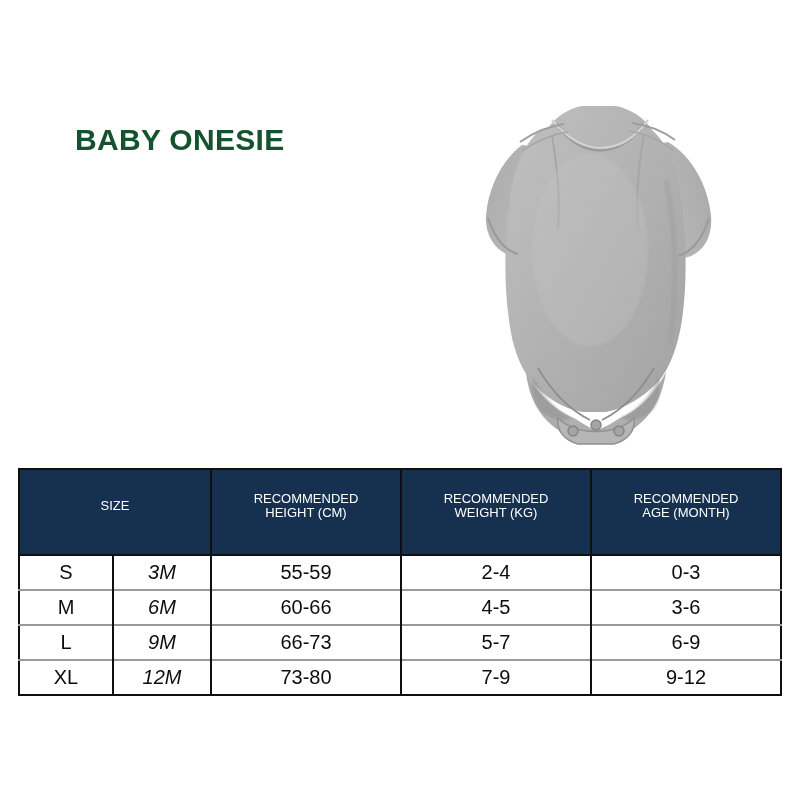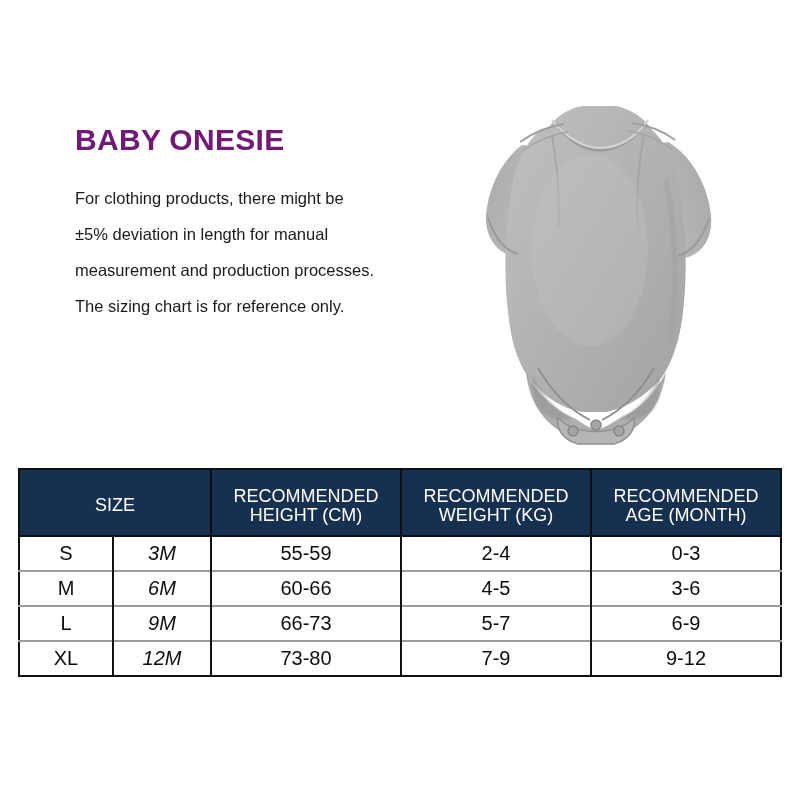--- a/index.html
+++ b/index.html
@@ -13,23 +13,23 @@
 
   
   .text-block{
     position:absolute;
     left:75px; top:124px;
     width:370px;
   }
   .title{
     font-size:30px;
     font-weight:bold;
-    color:#701a75;
+    color:#14532d;
     letter-spacing:0.3px;
-    margin:0 0 24px 0;
+    margin:0 0 12px 0;
     line-height:1.05;
   }
   .desc{
     font-size:16.5px;
     color:#1a1a1a;
     line-height:36px;
     margin:0;
     font-weight:400;
   }
 
@@ -46,24 +46,24 @@
     position:absolute;
     left:18px; top:468px;
     width:764px;
     border-collapse:collapse;
     table-layout:fixed;
     border:2px solid #0f0f0f;
   }
   .size-table thead th{
     background:#16304f;
     color:#ffffff;
-    font-size:18px;
+    font-size:13px;
     font-weight:400;
     line-height:1.08;
-    padding:8px 2px 1px 2px;
+    padding:8px 2px 20px 2px;
     text-align:center;
     vertical-align:middle;
     height:56px;
     border-left:2px solid #0f0f0f;
     border-bottom:2px solid #0f0f0f;
   }
   .size-table thead th:first-child{border-left:none;}
   .size-table tbody td{
     font-size:20px;
     color:#0d0d0d;
@@ -84,26 +84,20 @@
   col.w-size-month{width:98px;}
   col.w-height{width:190px;}
   col.w-weight{width:190px;}
   col.w-age{width:190px;}
 </style>
 </head>
 <body>
 
 <div class="text-block">
   <h1 class="title">BABY ONESIE</h1>
-  <p class="desc">
-    <span>For clothing products, there might be</span><br>
-    <span>±5% deviation in length for manual</span><br>
-    <span>measurement and production processes.</span><br>
-    <span>The sizing chart is for reference only.</span>
-  </p>
 </div>
 
 <div class="garment-wrap">
   <svg viewBox="0 0 330 430" xmlns="http://www.w3.org/2000/svg">
     <defs>
       <linearGradient id="gBody" x1="0" y1="0" x2="1" y2="1">
         <stop offset="0%" stop-color="#c0c0c0"></stop>
         <stop offset="45%" stop-color="#b3b3b3"></stop>
         <stop offset="100%" stop-color="#a3a3a3"></stop>
       </linearGradient>

